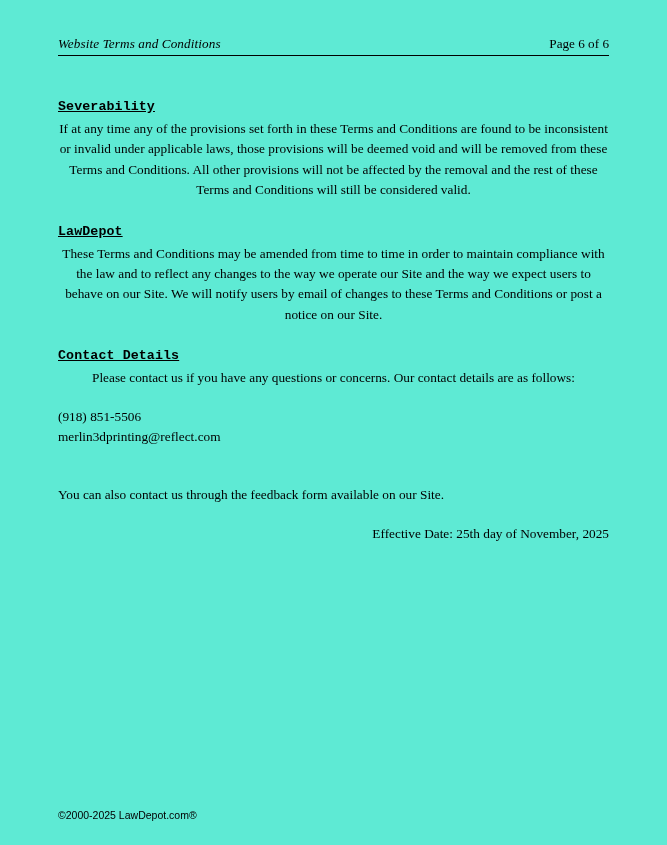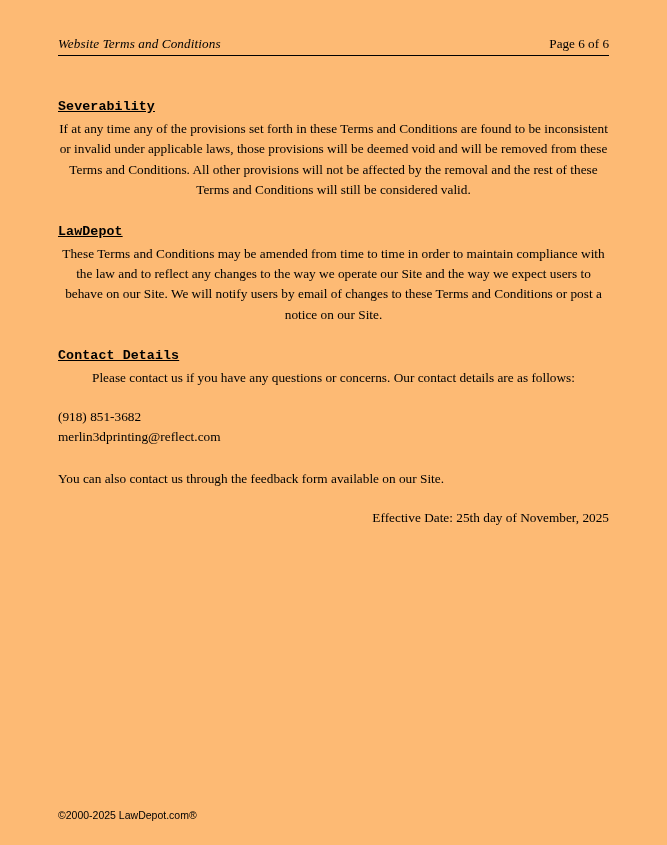--- a/index.html
+++ b/index.html
@@ -15,21 +15,21 @@
     position: relative;
     overflow: hidden;
   }
   .page {
     position: absolute;
     left: 0;
     top: 0;
     width: 667px;
     height: 845px;
     box-sizing: border-box;
-    background: #fdba74;
+    background: #5eead4;
   }
   .header {
     position: absolute;
     left: 58px;
     top: 36px;
     width: 551px;
     display: flex;
     justify-content: space-between;
     align-items: baseline;
     border-bottom: 1px solid #000000;
@@ -67,21 +67,21 @@
     text-align: center;
   }
   .contact-lines {
     font-size: 13.3px;
     line-height: 20.4px;
     margin-top: 18px;
   }
   .feedback-line {
     font-size: 13.3px;
     line-height: 20.4px;
-    margin-top: 22px;
+    margin-top: 38px;
   }
   .effective-date {
     font-size: 13.3px;
     text-align: right;
     margin-top: 14px;
   }
   .footer {
     position: absolute;
     left: 58px;
     bottom: 24px;
@@ -109,21 +109,21 @@
 
     <div class="section">
       <div class="section-heading">LawDepot</div>
       <div class="section-body">These Terms and Conditions may be amended from time to time in order to maintain compliance with the law and to reflect any changes to the way we operate our Site and the way we expect users to behave on our Site. We will notify users by email of changes to these Terms and Conditions or post a notice on our Site.</div>
     </div>
 
     <div class="section">
       <div class="section-heading">Contact Details</div>
       <div class="section-body">Please contact us if you have any questions or concerns. Our contact details are as follows:</div>
       <div class="contact-lines">
-        <div>(918) 851-3682</div>
+        <div>(918) 851-5506</div>
         <div>merlin3dprinting@reflect.com</div>
       </div>
       <div class="feedback-line">You can also contact us through the feedback form available on our Site.</div>
     </div>
 
     <div class="effective-date">Effective Date: 25th day of November, 2025</div>
 
   </div>
 
   <div class="footer">©2000-2025 LawDepot.com®</div>

